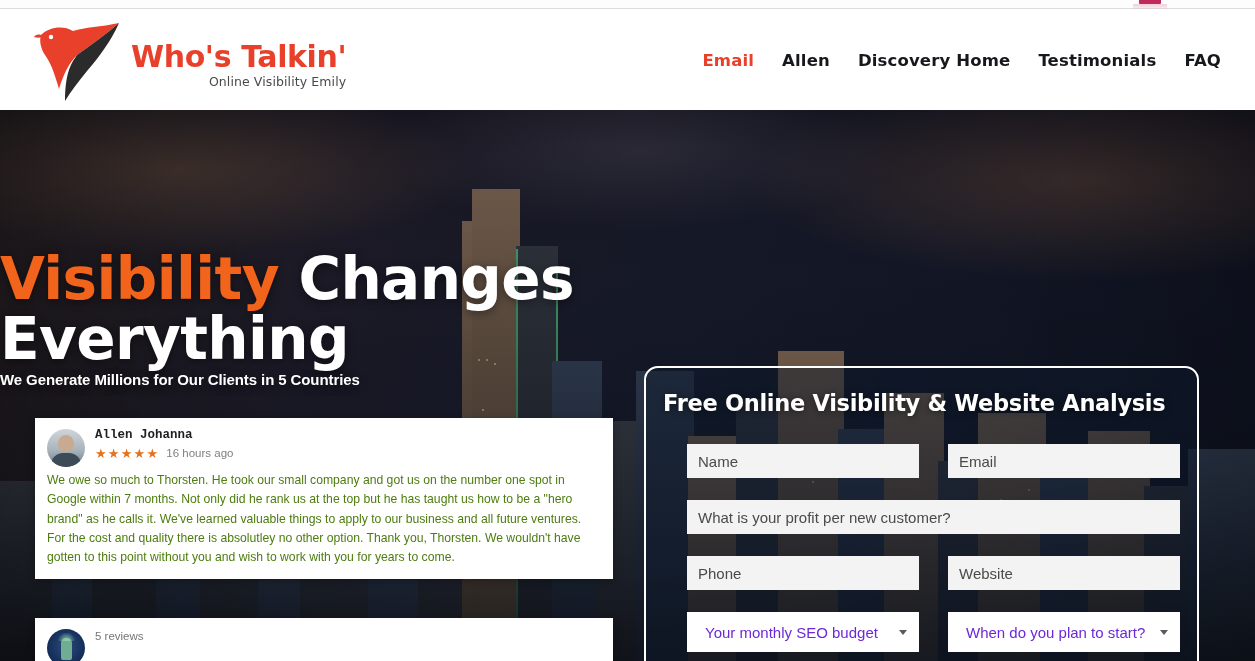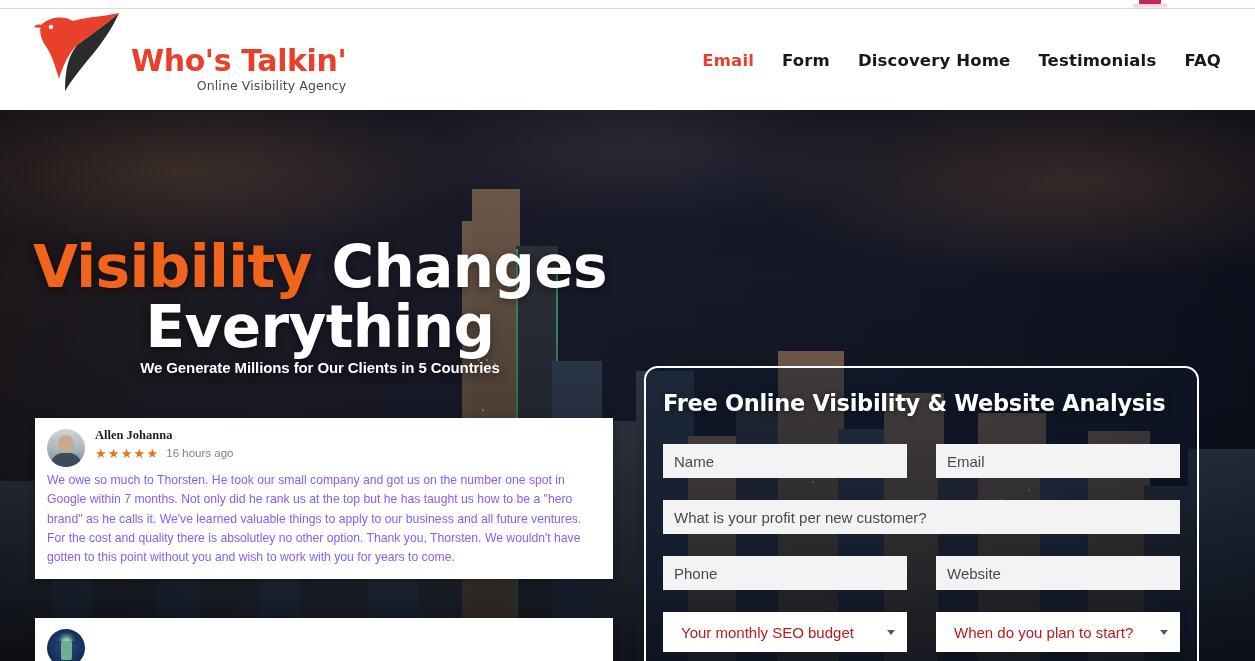--- a/index.html
+++ b/index.html
@@ -24,21 +24,21 @@
   .top-badge-glow {
     position: absolute; top: 4px; left: 1133px; width: 34px; height: 7px;
     background: linear-gradient(to bottom, rgba(230,170,195,.55), rgba(255,255,255,0));
   }
 
   
   .site-header {
     position: absolute; top: 9px; left: 0; width: 1255px; height: 101px;
     background: #ffffff; display: flex; align-items: center;
   }
-  .logo-wrap { position: absolute; left: 33px; top: 0; display: flex; align-items: flex-end; }
+  .logo-wrap { position: absolute; left: 33px; top: 10px; display: flex; align-items: center; }
   .logo-bird { width: 96px; height: 84px; flex: 0 0 auto; }
   .logo-text { margin-left: 2px; padding-top: 8px; }
   .logo-title {
     font-size: 30px; font-weight: bold; color: #e8402a;
     letter-spacing: -0.4px; line-height: 1.05;
     font-family: "DejaVu Sans", sans-serif;
   }
   .logo-sub {
     font-size: 12.5px; color: #4a4a4a; text-align: right;
     letter-spacing: 0.1px; margin-top: 2px;
@@ -88,21 +88,21 @@
   .green-edge {
     position: absolute; width: 2px;
     background: linear-gradient(to bottom, rgba(80,220,130,.55), rgba(40,150,90,.15));
   }
   .hero-vignette {
     position: absolute; inset: 0;
     background: radial-gradient(ellipse 900px 520px at 50% 45%, rgba(0,0,0,0) 40%, rgba(0,0,0,.38) 100%);
   }
 
   
-  .hero-copy { position: absolute; left: 0; top: 128px; width: 640px; text-align: center; }
+  .hero-copy { position: absolute; left: 0; top: 140px; width: 640px; }
   .headline {
     font-size: 58px; font-weight: bold; color: #ffffff;
     line-height: 1.03; letter-spacing: -0.6px;
     text-shadow: 0 2px 10px rgba(0,0,0,.45);
     font-family: "DejaVu Sans", sans-serif;
   }
   .headline .hl-accent { color: #f2641c; }
   .subhead {
     margin-top: 2px; font-size: 15px; font-weight: bold; color: #ffffff;
     letter-spacing: -0.1px; text-shadow: 0 2px 8px rgba(0,0,0,.5);
@@ -135,58 +135,58 @@
     content: ""; position: absolute; left: 14px; top: 9px; width: 11px; height: 22px;
     border-radius: 5px 5px 2px 2px; background: #6fae92;
   }
   .av-liberty::after {
     content: ""; position: absolute; left: 10px; top: 4px; width: 19px; height: 8px;
     background: radial-gradient(circle at 50% 100%, #8fd0ae 0%, rgba(143,208,174,0) 72%);
   }
   .rev-meta { flex: 1 1 auto; min-width: 0; }
   .rev-name {
     font-size: 12.5px; font-weight: bold; color: #1f1f1f; line-height: 1.25;
-    font-family: Liberation Serif, serif;
+    font-family: Liberation Mono, monospace;
   }
   .rev-count { font-size: 11.5px; color: #777777; line-height: 1.35; margin-top: 1px; }
   .rev-rating { display: flex; align-items: center; gap: 7px; margin-top: 3px; }
   .stars { color: #e7711b; font-size: 13px; letter-spacing: 1.2px; line-height: 1; }
   .rev-time { font-size: 11.5px; color: #808080; }
   .rev-body {
-    font-size: 12.2px; color: #8b5cf6; line-height: 1.58; margin-top: 4px;
+    font-size: 12.2px; color: #4d7c0f; line-height: 1.58; margin-top: 4px;
     font-family: "Liberation Sans", sans-serif;
   }
 
   
   .form-panel {
     position: absolute; left: 644px; top: 256px; width: 555px; height: 420px;
     border: 2px solid #ffffff; border-radius: 14px;
     background: linear-gradient(to bottom, rgba(14,26,44,.46) 0%, rgba(10,20,38,.40) 100%);
     padding: 22px 17px 0 17px;
   }
   .form-title {
     font-size: 22.5px; font-weight: bold; color: #ffffff;
     letter-spacing: -0.3px; margin-bottom: 28px;
     text-shadow: 0 1px 6px rgba(0,0,0,.5);
     font-family: "DejaVu Sans", sans-serif;
   }
-  .f-row { display: flex; gap: 29px; margin-bottom: 22px; }
+  .f-row { display: flex; gap: 29px; margin-bottom: 22px; margin-left: 24px; }
   .f-input {
     flex: 1 1 0; height: 34px; border: none; outline: none;
     background: #f3f3f3; padding: 0 11px;
     font-size: 15px; color: #3d3d3d;
     font-family: "Liberation Sans", sans-serif;
   }
   .f-input::placeholder { color: #4a4a4a; opacity: 1; }
   .f-input.full { flex: 1 1 100%; }
   .f-select-wrap { flex: 1 1 0; position: relative; }
   .f-select {
     width: 100%; height: 40px; border: none; outline: none;
     background: #ffffff; padding: 0 28px 0 18px;
-    font-size: 15px; color: #b91c1c; appearance: none;
+    font-size: 15px; color: #6d28d9; appearance: none;
     -webkit-appearance: none; cursor: pointer;
     font-family: "Liberation Sans", sans-serif;
     text-overflow: ellipsis; white-space: nowrap; overflow: hidden;
   }
   .sel-arrow {
     position: absolute; right: 12px; top: 50%; margin-top: -2px;
     width: 0; height: 0; pointer-events: none;
     border-left: 4px solid transparent; border-right: 4px solid transparent;
     border-top: 5px solid #5a5a5a;
   }
@@ -205,27 +205,27 @@
 
     <div class="logo-wrap">
       <svg class="logo-bird" viewBox="0 0 96 84">
         <path d="M8 16 C16 8, 30 6, 40 12 C52 8, 68 8, 86 4 C72 16, 58 26, 44 36 C36 44, 30 56, 26 70 C22 56, 18 44, 12 36 C8 30, 6 22, 8 16 Z" fill="#e8402a"></path>
         <path d="M44 36 C58 26, 72 16, 86 4 C78 22, 66 38, 54 52 C46 62, 38 72, 32 82 C32 66, 34 52, 40 42 Z" fill="#2b2b2b"></path>
         <circle cx="18" cy="18" r="2.2" fill="#ffffff"></circle>
         <path d="M8 16 C5 15, 2 16, 1 18 C4 19, 7 19, 9 18 Z" fill="#e8402a"></path>
       </svg>
       <div class="logo-text">
         <div class="logo-title">Who's Talkin'</div>
-        <div class="logo-sub">Online Visibility Agency</div>
+        <div class="logo-sub">Online Visibility Emily</div>
       </div>
     </div>
 
     <nav class="main-nav">
       <a class="nav-item active" href="#">Email</a>
-      <a class="nav-item" href="#">Form</a>
+      <a class="nav-item" href="#">Allen</a>
       <a class="nav-item" href="#">Discovery Home</a>
       <a class="nav-item" href="#">Testimonials</a>
       <a class="nav-item" href="#">FAQ</a>
     </nav>
 
   </header>
 
   <section class="hero">
 
     <div class="sky-haze"></div>
@@ -300,20 +300,21 @@
             </div>
           </div>
         </div>
         <div class="rev-body">We owe so much to Thorsten. He took our small company and got us on the number one spot in Google within 7 months. Not only did he rank us at the top but he has taught us how to be a "hero brand" as he calls it. We've learned valuable things to apply to our business and all future ventures. For the cost and quality there is absolutley no other option. Thank you, Thorsten. We wouldn't have gotten to this point without you and wish to work with you for years to come.</div>
       </div>
 
       <div class="review-card rc-2">
         <div class="rev-head">
           <div class="avatar av-liberty"></div>
           <div class="rev-meta">
+            <div class="rev-count">5 reviews</div>
           </div>
         </div>
 
       </div>
 
     </div>
 
     <div class="form-panel">
       <div class="form-title">Free Online Visibility &amp; Website Analysis</div>
 

